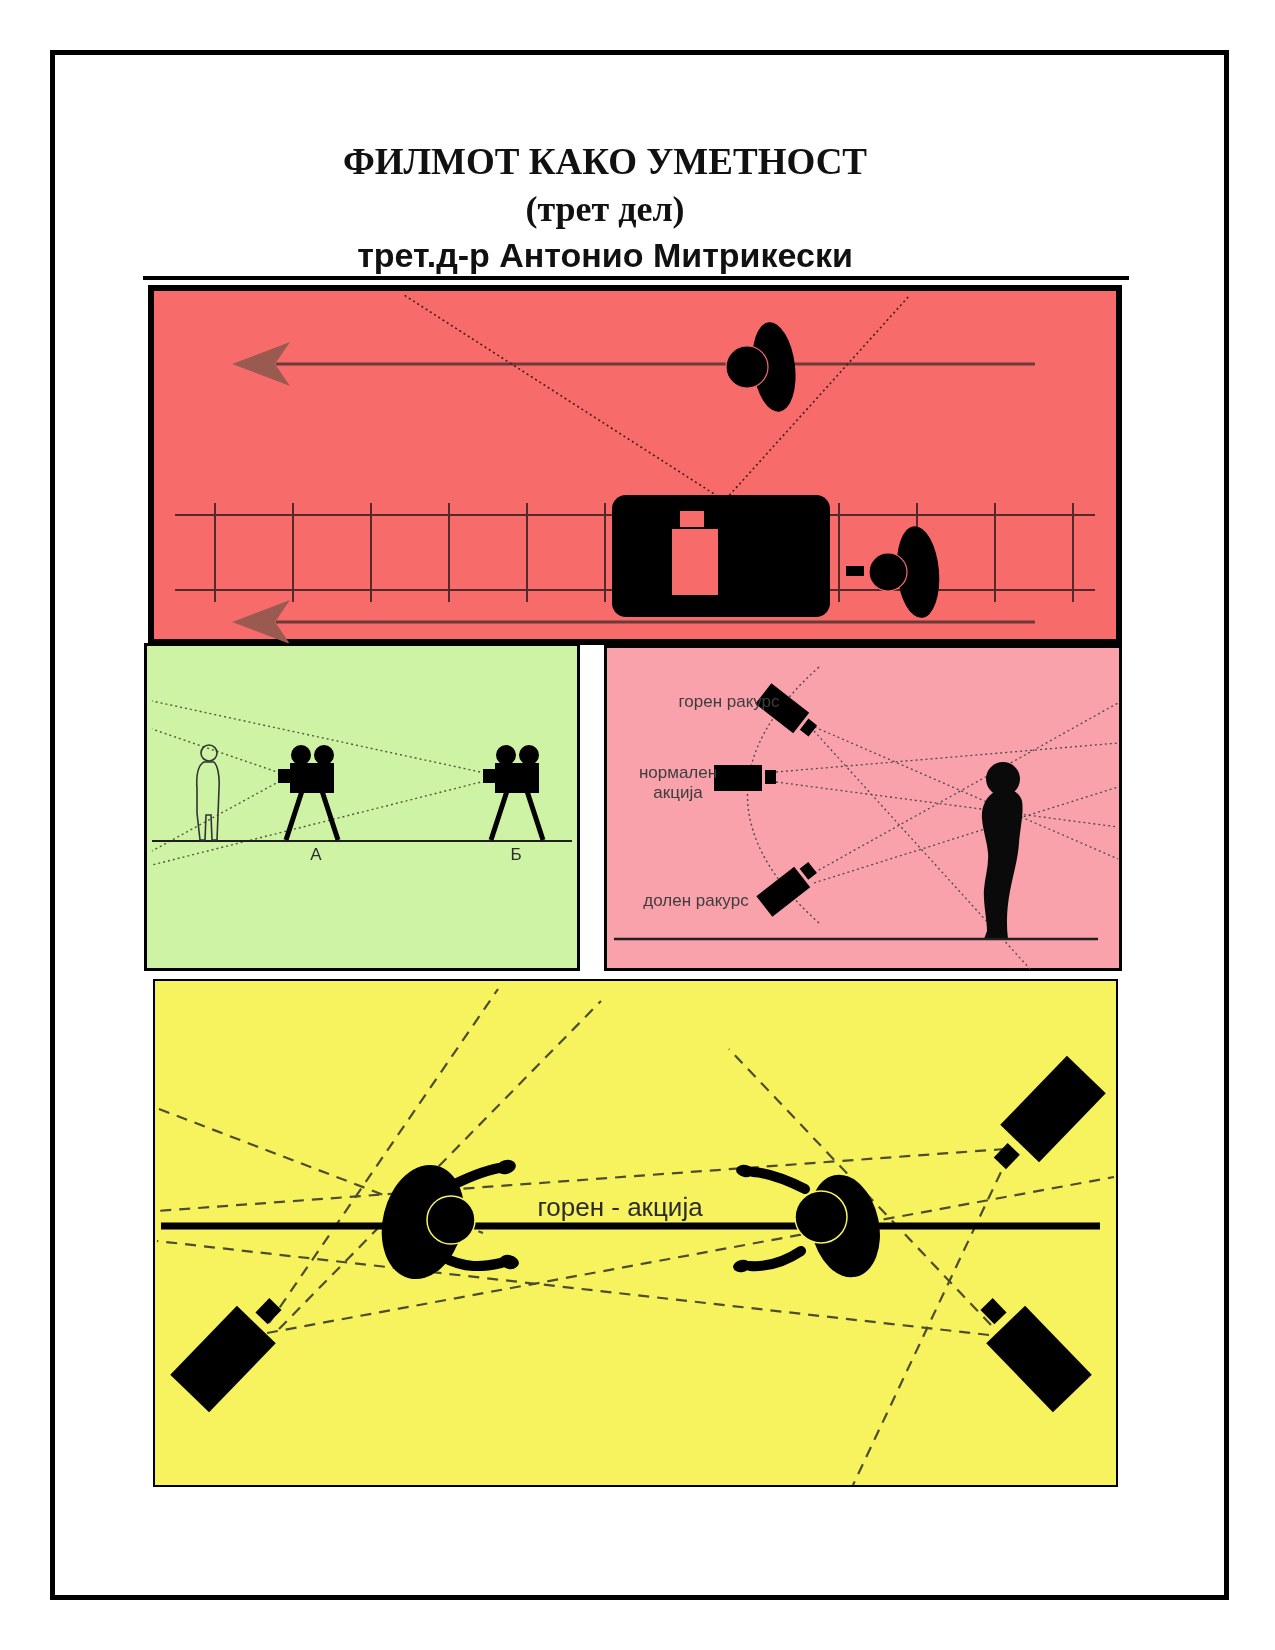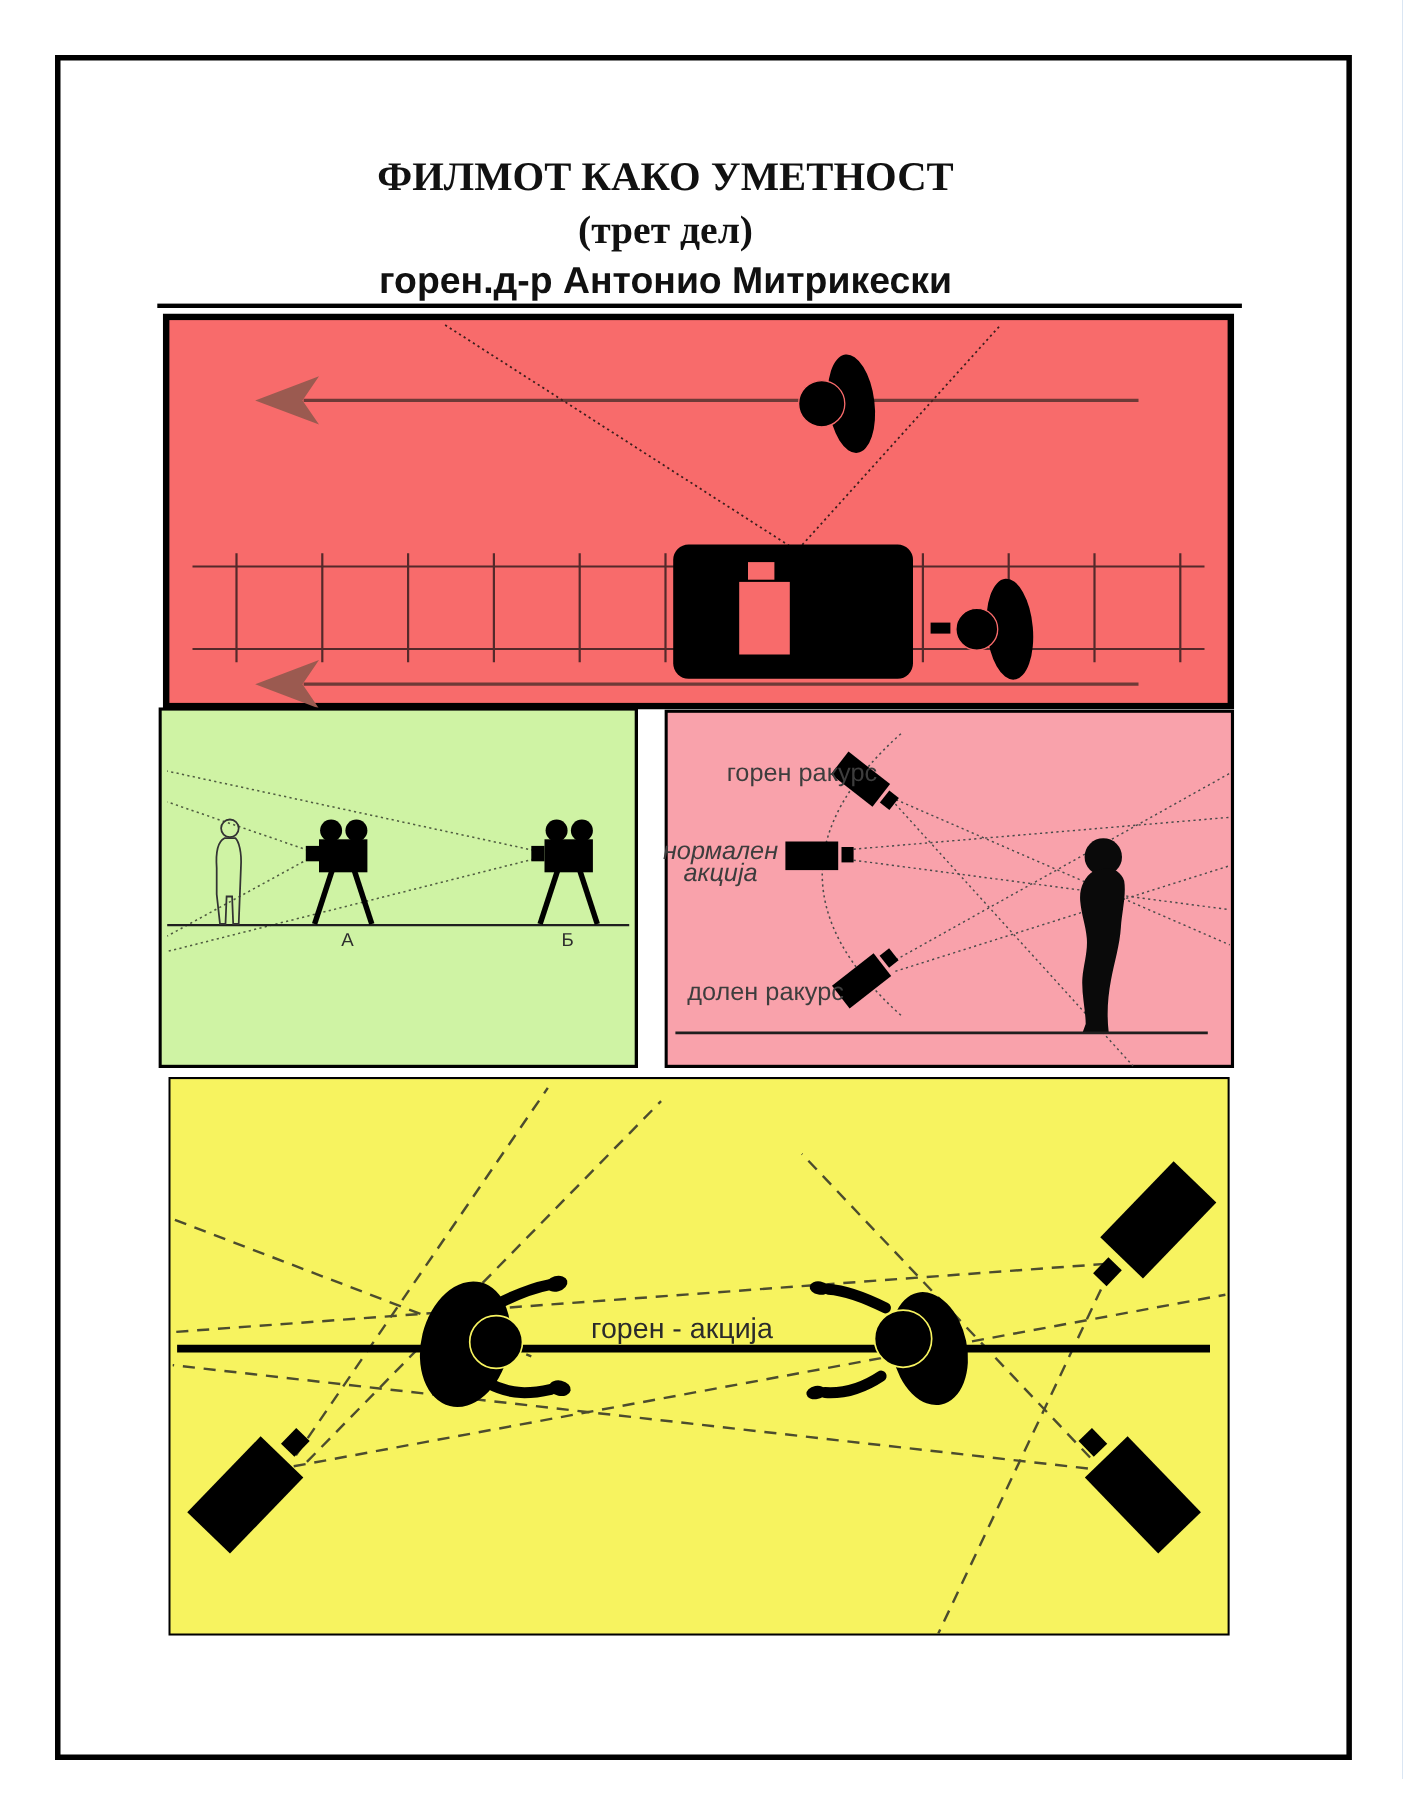--- a/index.html
+++ b/index.html
@@ -7,34 +7,34 @@
   .page{position:relative;width:1275px;height:1650px;background:#ffffff;overflow:hidden;}
   .outer-border{position:absolute;left:50px;top:50px;width:1169px;height:1540px;border:5px solid #000;}
   .title-block{position:absolute;left:0;top:0;width:1210px;text-align:center;color:#111;}
   .title-line1{position:absolute;left:0;top:140px;width:100%;font-family:"Liberation Serif",serif;font-weight:bold;font-size:37px;}
   .title-line2{position:absolute;left:0;top:188px;width:100%;font-family:"Liberation Serif",serif;font-weight:bold;font-size:36px;text-align:center;}
   .title-line3{position:absolute;left:0;top:236px;width:100%;font-family:"Liberation Sans",sans-serif;font-weight:bold;font-size:34px;}
   .title-underline{position:absolute;left:143px;top:276px;width:986px;height:4px;background:#000;}
   .panel-svg{position:absolute;}
   .lbl{position:absolute;color:#3d3d3d;text-align:center;}
   .lbl-ab{font-size:17px;color:#2e2e2e;width:30px;}
-  .lbl-pink{font-size:23px;width:160px;line-height:20px;}
+  .lbl-pink{font-size:17px;width:160px;line-height:20px;}
   .lbl-axis{font-size:26px;width:230px;color:#2b2b2b;}
 </style>
 </head>
 <body>
 
 <div class="page">
 
   <div class="outer-border"></div>
 
   <div class="title-block">
     <div class="title-line1">ФИЛМОТ КАКО УМЕТНОСТ</div>
     <div class="title-line2">(трет дел)</div>
-    <div class="title-line3">горен.д-р Антонио Митрикески</div>
+    <div class="title-line3">трет.д-р Антонио Митрикески</div>
   </div>
   <div class="title-underline"></div>
 
   <svg class="panel-svg" style="left:148px;top:285px;" width="974" height="360" viewBox="0 0 974 360">
     <rect x="3" y="3" width="968" height="354" fill="#f86b6b" stroke="#000" stroke-width="6"></rect>
 
     <g>
       <line x1="887" y1="79" x2="128" y2="79" stroke="#6e3a37" stroke-width="3"></line>
       <polygon points="84,79 142,57 127,79 142,101" fill="#9b5a50"></polygon>
     </g>
@@ -154,21 +154,21 @@
     <g fill="#0a0a0a">
       <circle cx="399" cy="134" r="17"></circle>
       <path d="M390 147 C382 152 377 162 378 174 C379 186 383 196 384 208 C385 220 381 232 380 244
                C379 258 383 274 383 286 L380 294 L404 294 C402 278 403 262 406 246 C409 230 414 214 415 198
                C416 184 420 168 418 156 C416 148 408 144 402 144 Z"></path>
     </g>
 
     <line x1="10" y1="294" x2="494" y2="294" stroke="#1f1f1f" stroke-width="2.5"></line>
   </svg>
   <div class="lbl lbl-pink" style="left:649px;top:692px;">горен ракурс</div>
-  <div class="lbl lbl-pink" style="left:575px;top:763px;font-style:italic;">
+  <div class="lbl lbl-pink" style="left:598px;top:763px;">
     <div>нормален</div>
     <div>акција</div>
   </div>
   <div class="lbl lbl-pink" style="left:616px;top:891px;">долен ракурс</div>
 
   <svg class="panel-svg" style="left:153px;top:979px;" width="965" height="508" viewBox="0 0 965 508">
     <rect x="1" y="1" width="963" height="506" fill="#f7f35f" stroke="#000" stroke-width="2"></rect>
 
     <g stroke="#4c4c2e" stroke-width="2.2" stroke-dasharray="11 8">
       <line x1="852" y1="170" x2="4" y2="232"></line>

